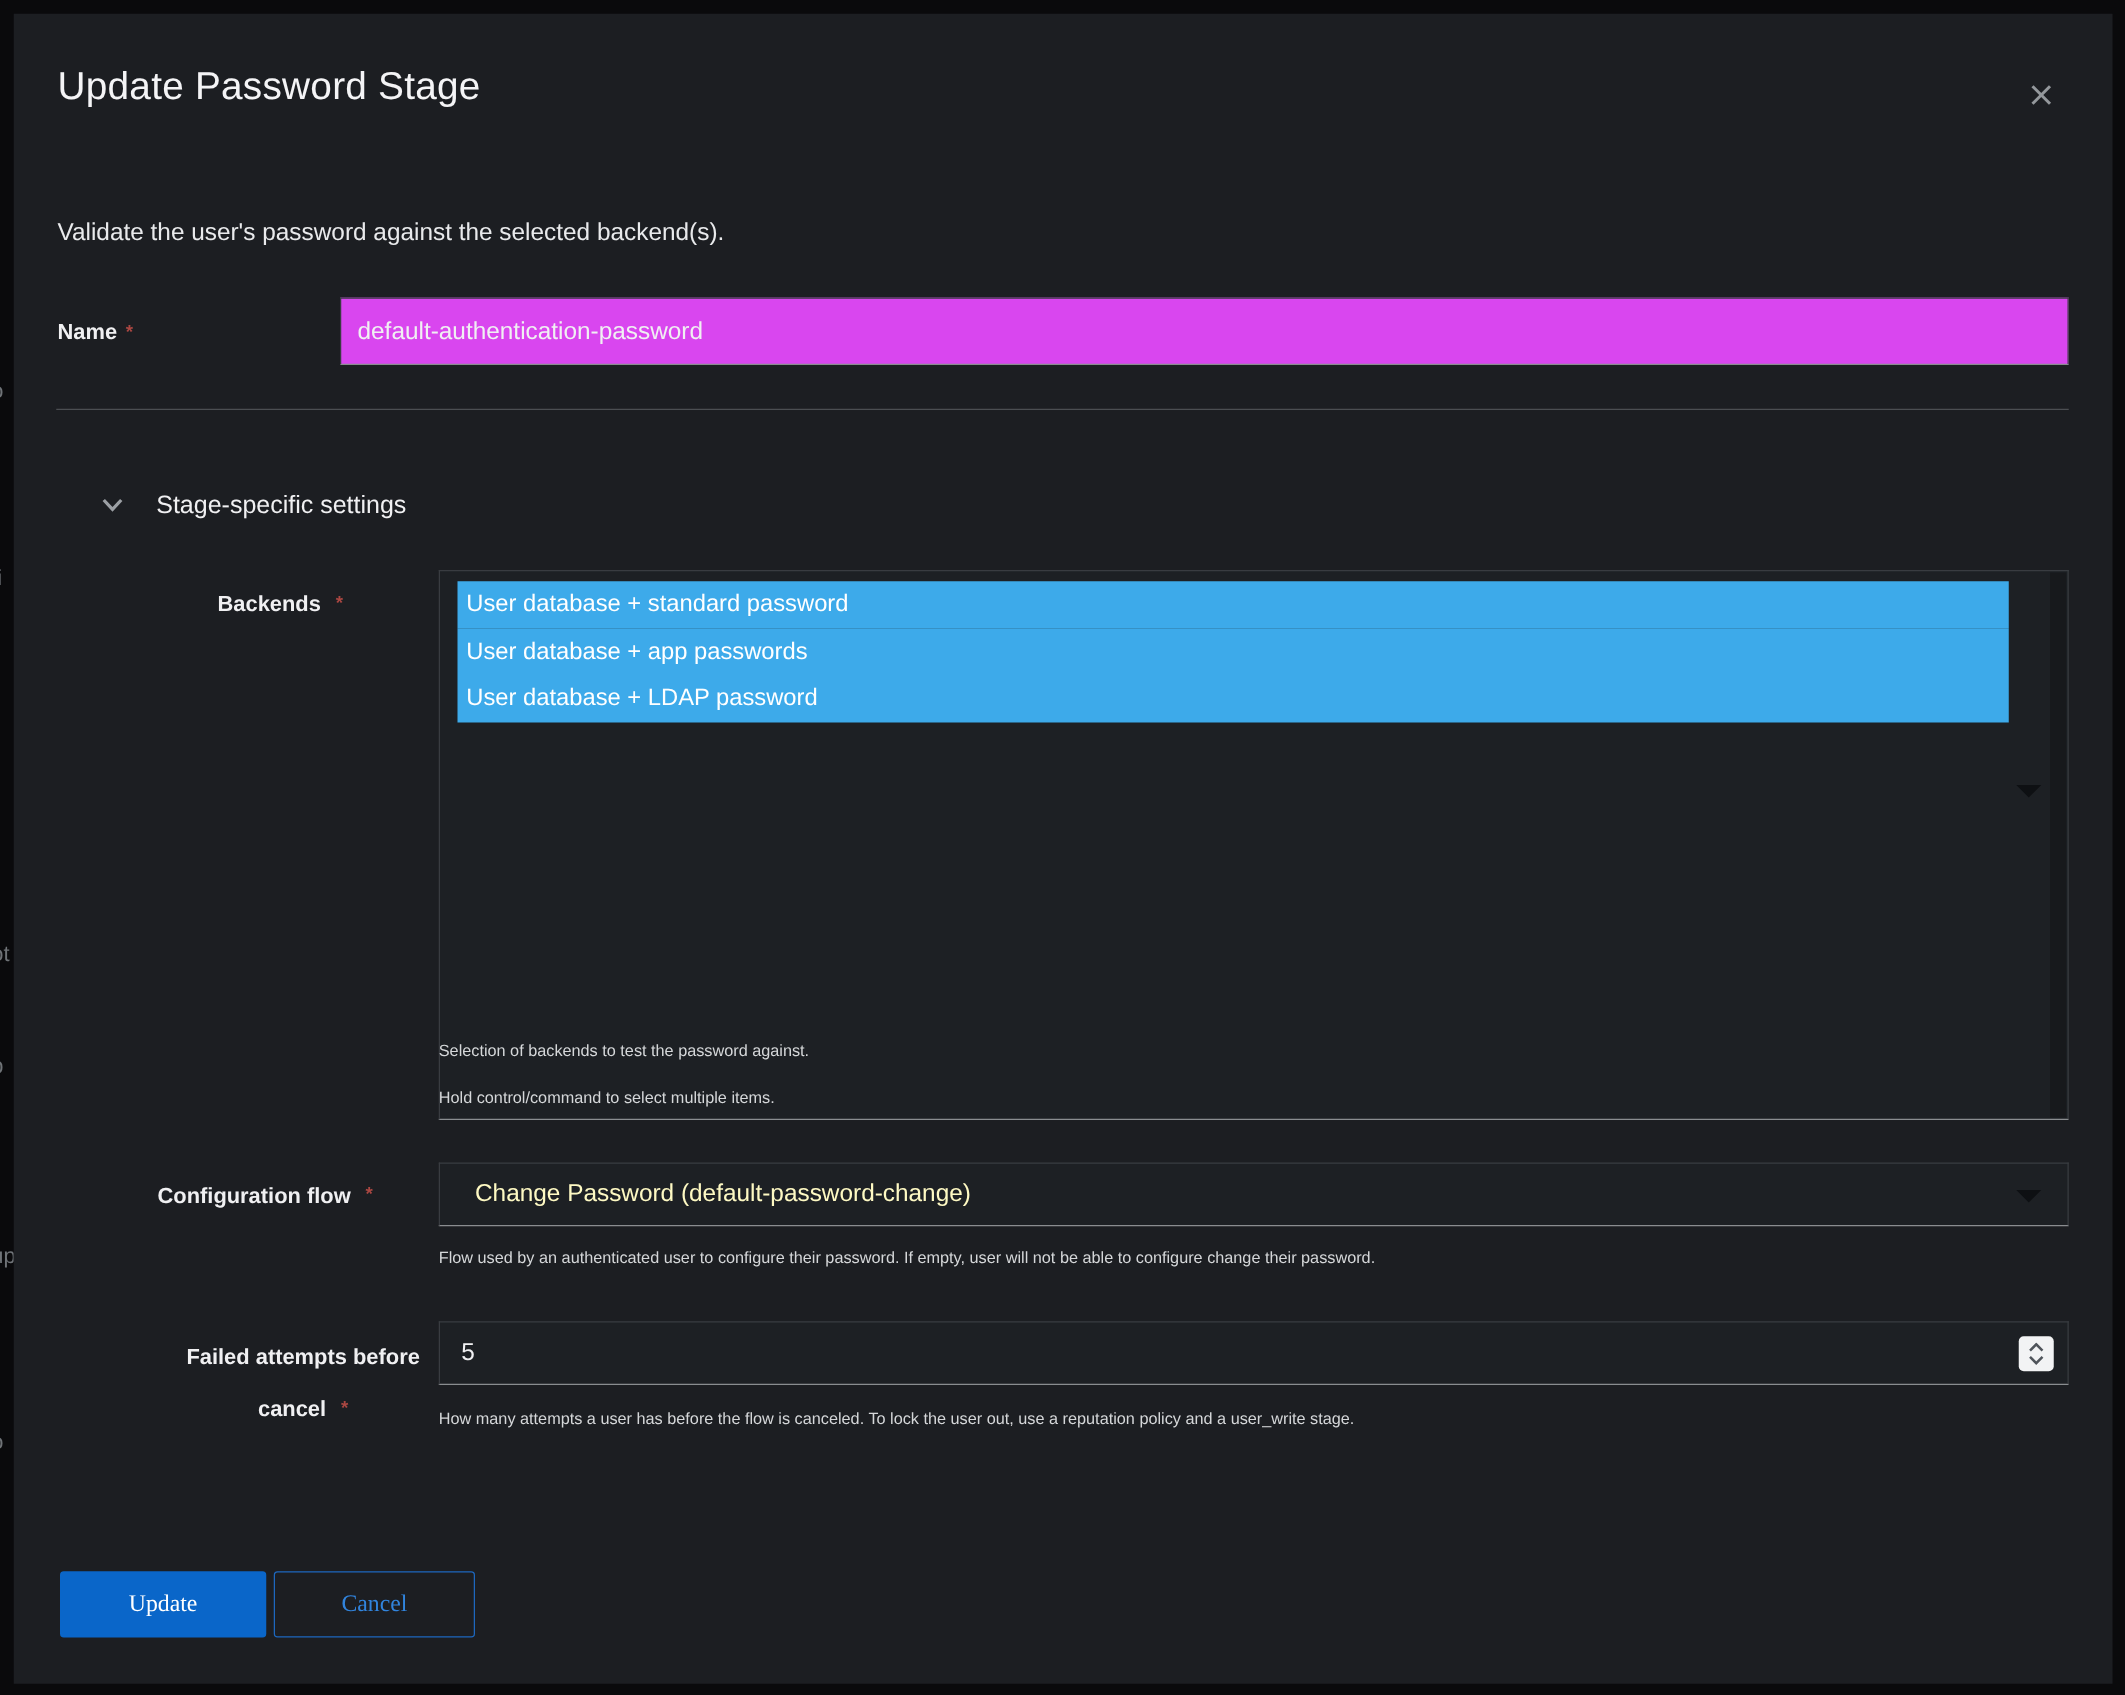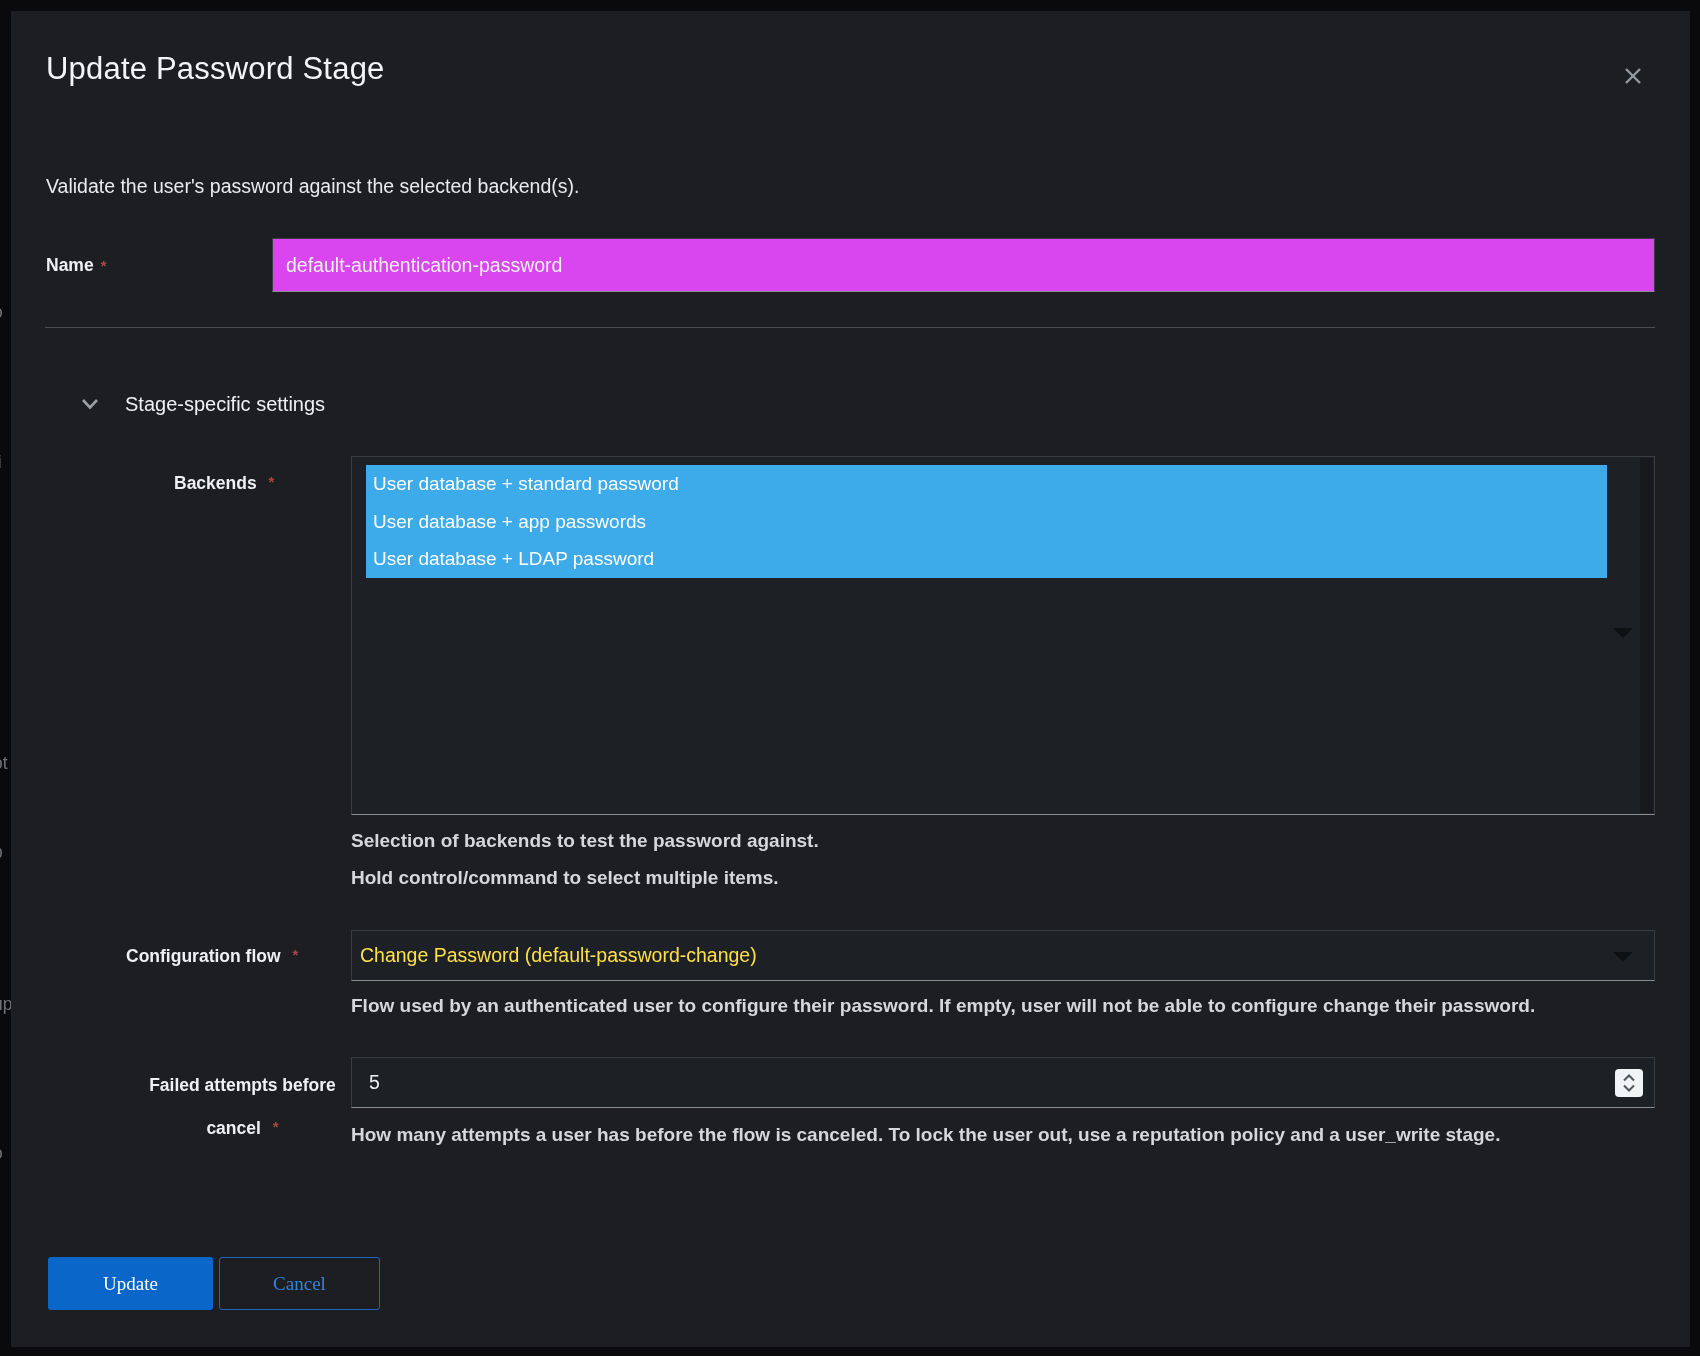--- a/index.html
+++ b/index.html
@@ -49,44 +49,44 @@
     background:#4b4e52;
   }
   .section-header {
     position:absolute; left:59px; top:345px; height:34px;
     display:flex; align-items:center; cursor:pointer;margin-top:31px;
   }
   .section-header .chev { margin-left:11px; display:flex; align-items:center; }
   .section-header .sec-label { margin-left:26px; font-size:20px; color:#f0f0f2; }
 
   .listbox {
-    position:absolute; left:340px; top:445px; width:1304px; height:359px;
+    position:absolute; left:340px; top:445px; width:1304px; height:440px;
     background:#1d2024; border:1px solid #393c41; border-bottom:1px solid #8a8d90;
   }
   .listbox .scroll-strip {
     position:absolute; top:1px; right:1px; bottom:1px; width:13px; background:#17191c;
   }
   .options { position:absolute; left:14px; top:8px; width:1241px; }
   .option {
     height:37.7px; display:flex; align-items:center; padding-left:7px;
     font-size:19px; color:#ffffff; background:#3daaea; cursor:pointer;
   }
   .caret {
     position:absolute; width:0; height:0;
     border-left:10px solid transparent; border-right:10px solid transparent;
     border-top:10px solid #0e1013;
   }
   .help {
-    position:absolute; font-size:19px; line-height:37px; color:#d5d7d9;font-weight:bold;
+    position:absolute; font-size:13px; line-height:37px; color:#d5d7d9;
   }
   .select-box {
     position:absolute; left:340px; width:1304px; height:51px;
     background:#1d2024; border:1px solid #393c41; border-bottom:1px solid #8a8d90;
-    display:flex; align-items:center; padding-left:8px;
-    font-size:19.5px; color:#fde047; cursor:pointer;
+    display:flex; align-items:center; padding-left:28px;
+    font-size:19.5px; color:#fef9c3; cursor:pointer;
   }
   .num-wrap {
     position:absolute; left:340px; top:1046px; width:1304px; height:51px;
   }
   .num-wrap input {
     position:absolute; inset:0; width:100%; height:100%;
     background:#1d2024; color:#f0f0f2;
     border:1px solid #393c41; border-bottom:1px solid #8a8d90;
     font-family:"Liberation Sans", sans-serif; font-size:19.5px; padding-left:17px;
     outline:none;

